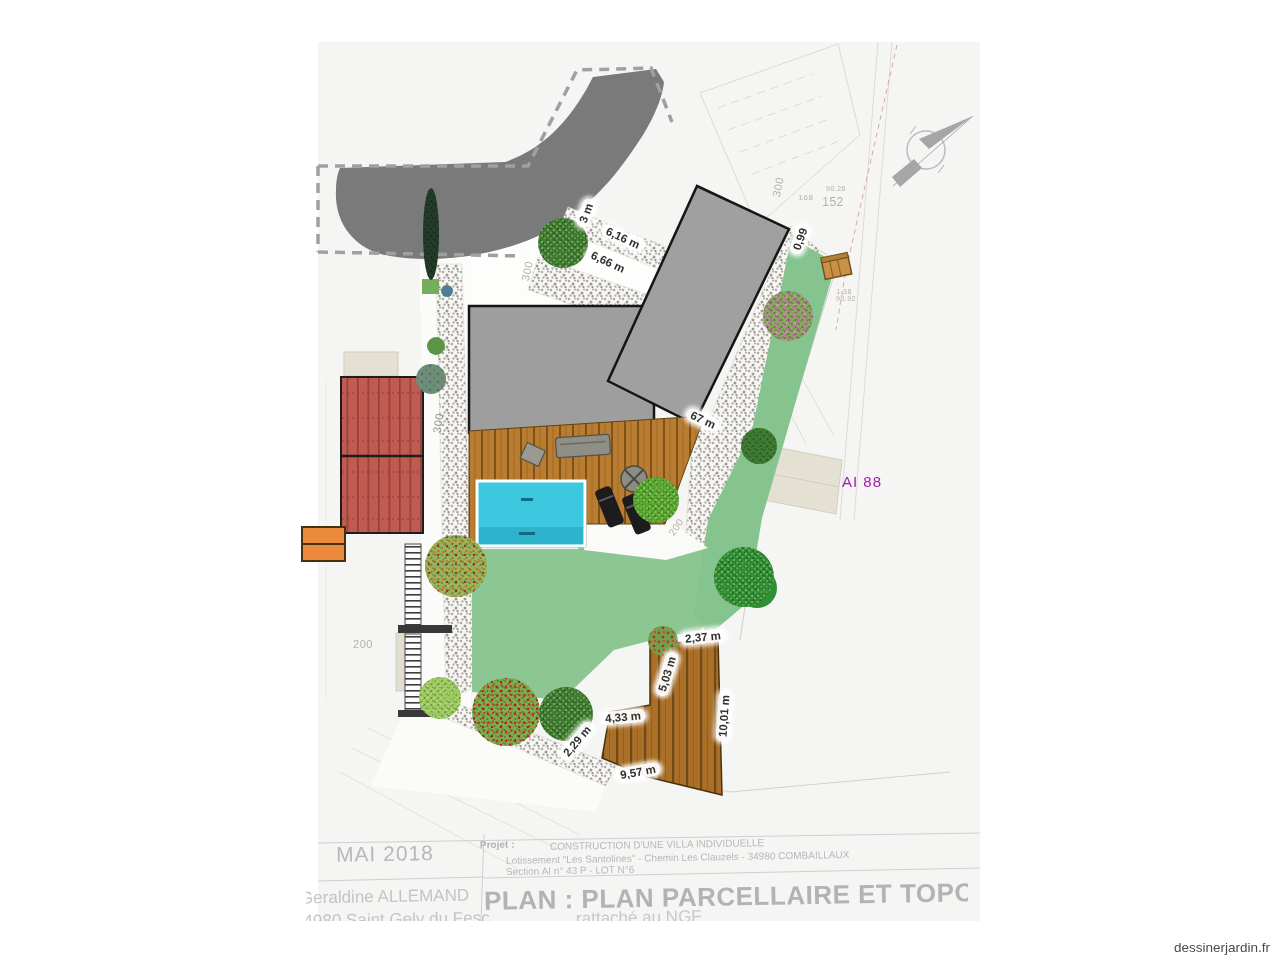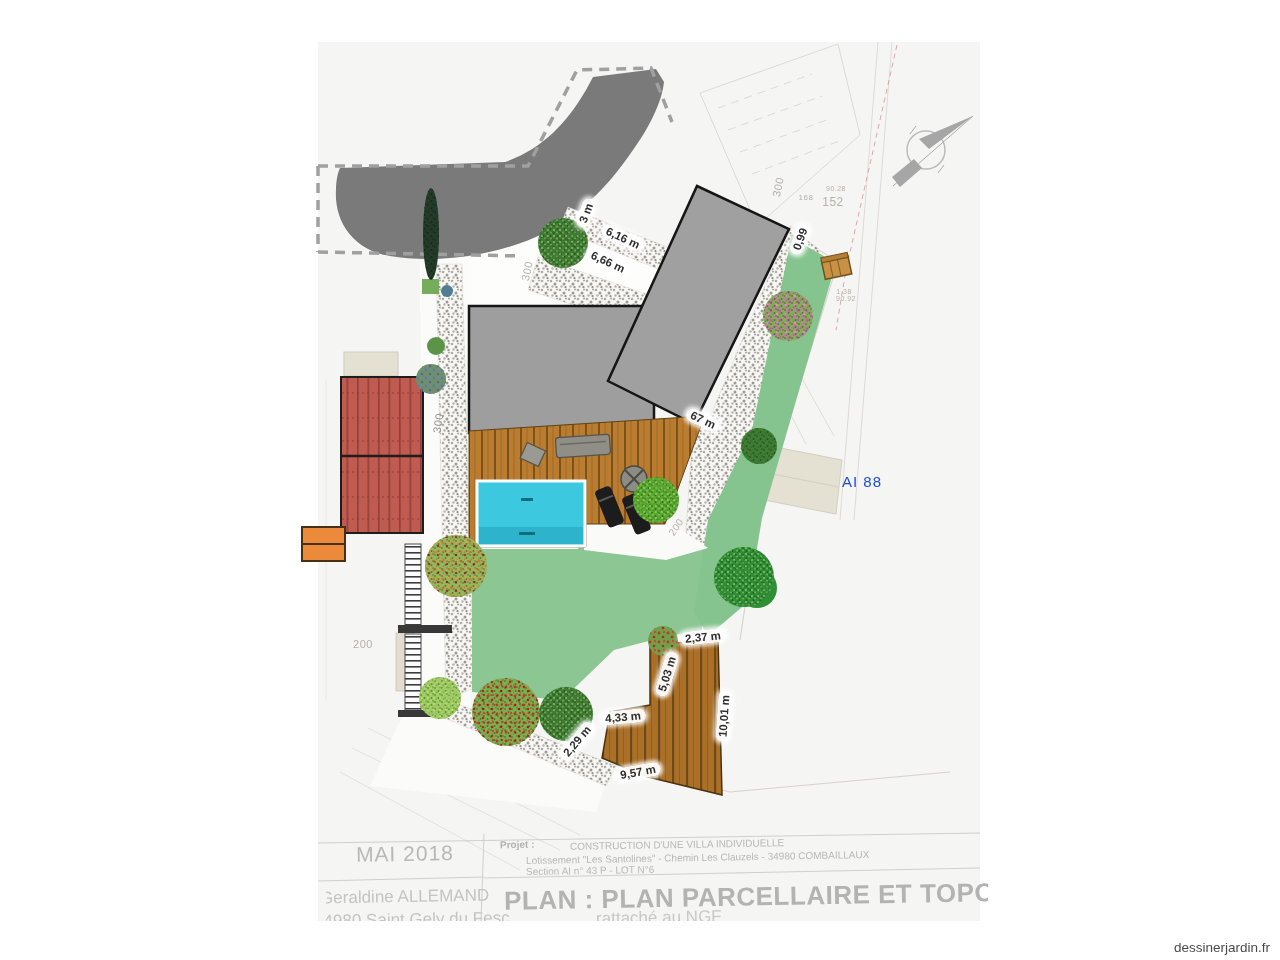--- a/index.html
+++ b/index.html
@@ -5,33 +5,33 @@
   html,body{margin:0;padding:0;background:#ffffff;}
   #stage{position:relative;width:1280px;height:960px;background:#ffffff;overflow:hidden;
          font-family:"Liberation Sans", sans-serif;}
   #plan-svg{position:absolute;left:0;top:0;}
   .layer{position:absolute;left:0;top:0;width:1280px;height:960px;pointer-events:none;}
   .dim-pill{position:absolute;display:inline-block;white-space:nowrap;
     font-size:11.5px;font-weight:bold;color:#2f2f2f;background:rgba(255,255,255,.95);
     padding:1px 5px;border-radius:8px;box-shadow:0 0 4px 2px rgba(255,255,255,.9);}
   .survey-label{position:absolute;display:inline-block;white-space:nowrap;
     font-size:9px;color:#b5b1a9;letter-spacing:.5px;}
-  #sheet-text{position:absolute;left:326px;top:42px;width:662px;height:879px;overflow:hidden;}
+  #sheet-text{position:absolute;left:306px;top:42px;width:662px;height:879px;overflow:hidden;}
   .tb{position:absolute;white-space:nowrap;transform:rotate(-1deg);color:#bdbdbd;}
   .tb-date{left:30px;top:800px;font-size:21px;letter-spacing:1px;color:#b8b8b8;}
   .tb-owner1{left:-6px;top:845px;font-size:17px;color:#c4c4c4;}
   .tb-owner2{left:-12px;top:868px;font-size:17px;color:#c4c4c4;}
   .tb-projlabel{left:174px;top:797px;font-size:10px;font-weight:bold;color:#b2b2b2;text-align:right;}
   .tb-proj1{left:244px;top:797px;font-size:10px;color:#b8b8b8;}
   .tb-proj2{left:200px;top:810px;font-size:10px;color:#b8b8b8;}
   .tb-proj3{left:200px;top:823px;font-size:10px;color:#b8b8b8;}
   .tb-title{left:178px;top:838px;font-size:26px;font-weight:bold;color:#b3b3b3;letter-spacing:.5px;}
   .tb-sub{left:270px;top:866px;font-size:17px;color:#c8c8c8;}
   #parcel-label{position:absolute;left:862px;top:481px;transform:translate(-50%,-50%);
-    font-size:15px;color:#1d4ed8;letter-spacing:1px;}
+    font-size:15px;color:#a21caf;letter-spacing:1px;}
   #watermark{position:absolute;right:10px;bottom:5px;font-size:13.5px;color:#4a4a4a;}
 </style>
 </head>
 <body>
 
 <div id="stage">
 
 <svg id="plan-svg" width="1280" height="960" viewBox="0 0 1280 960">
   <defs>
     <pattern id="gravelP" width="9" height="9" patternUnits="userSpaceOnUse">

